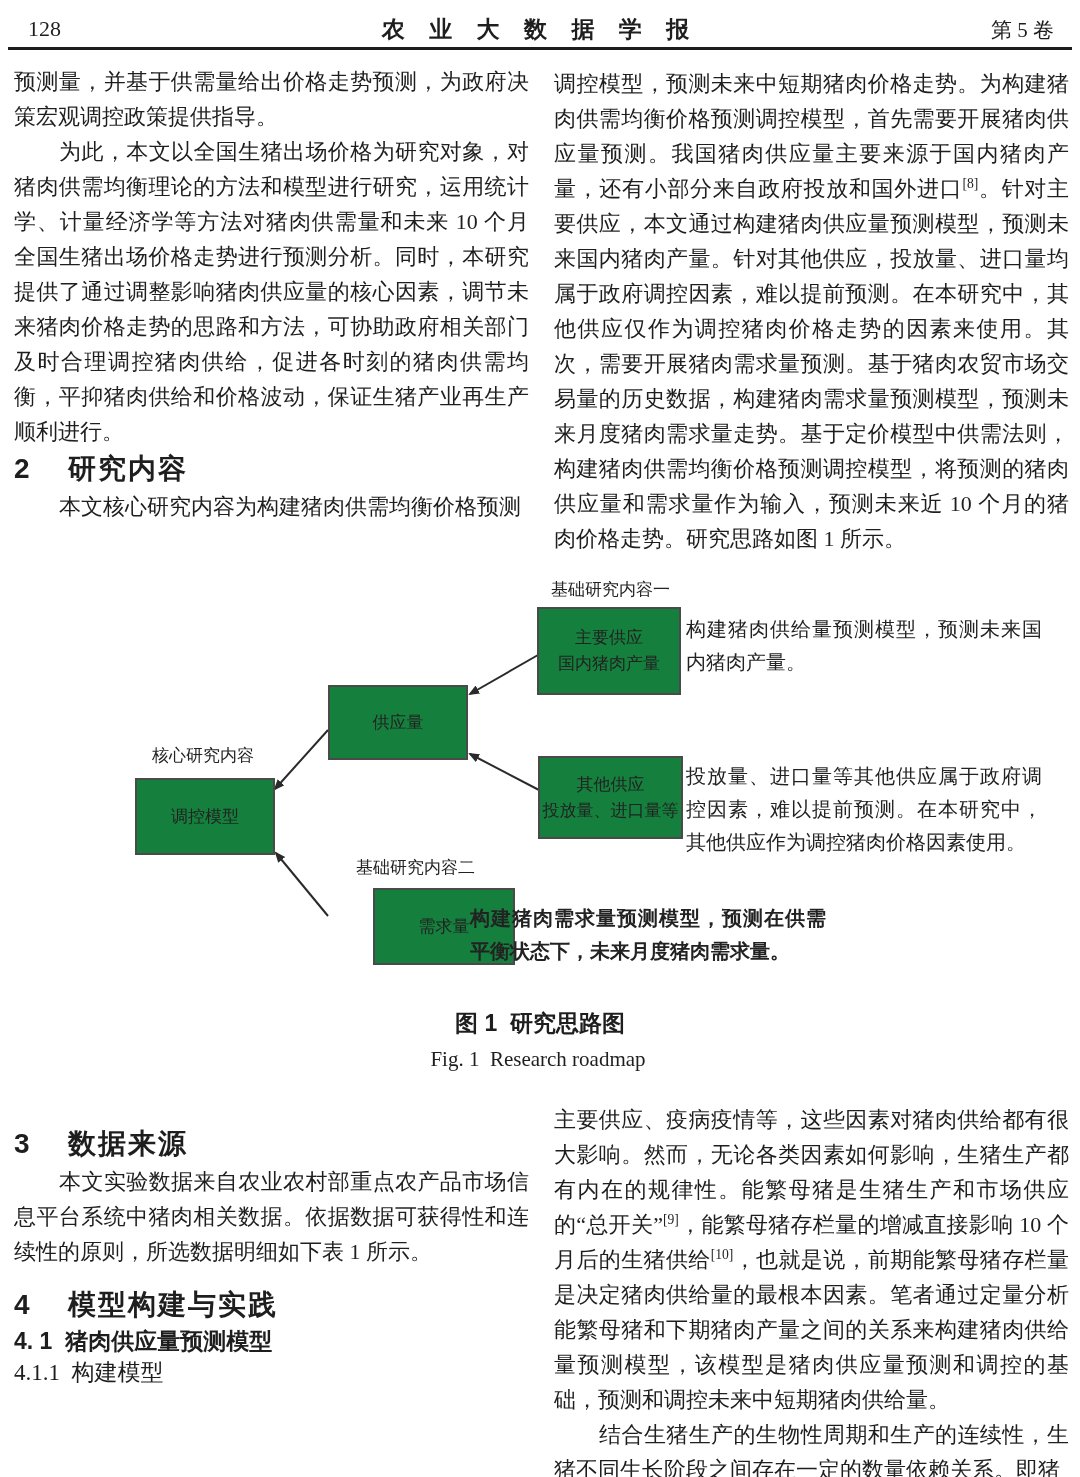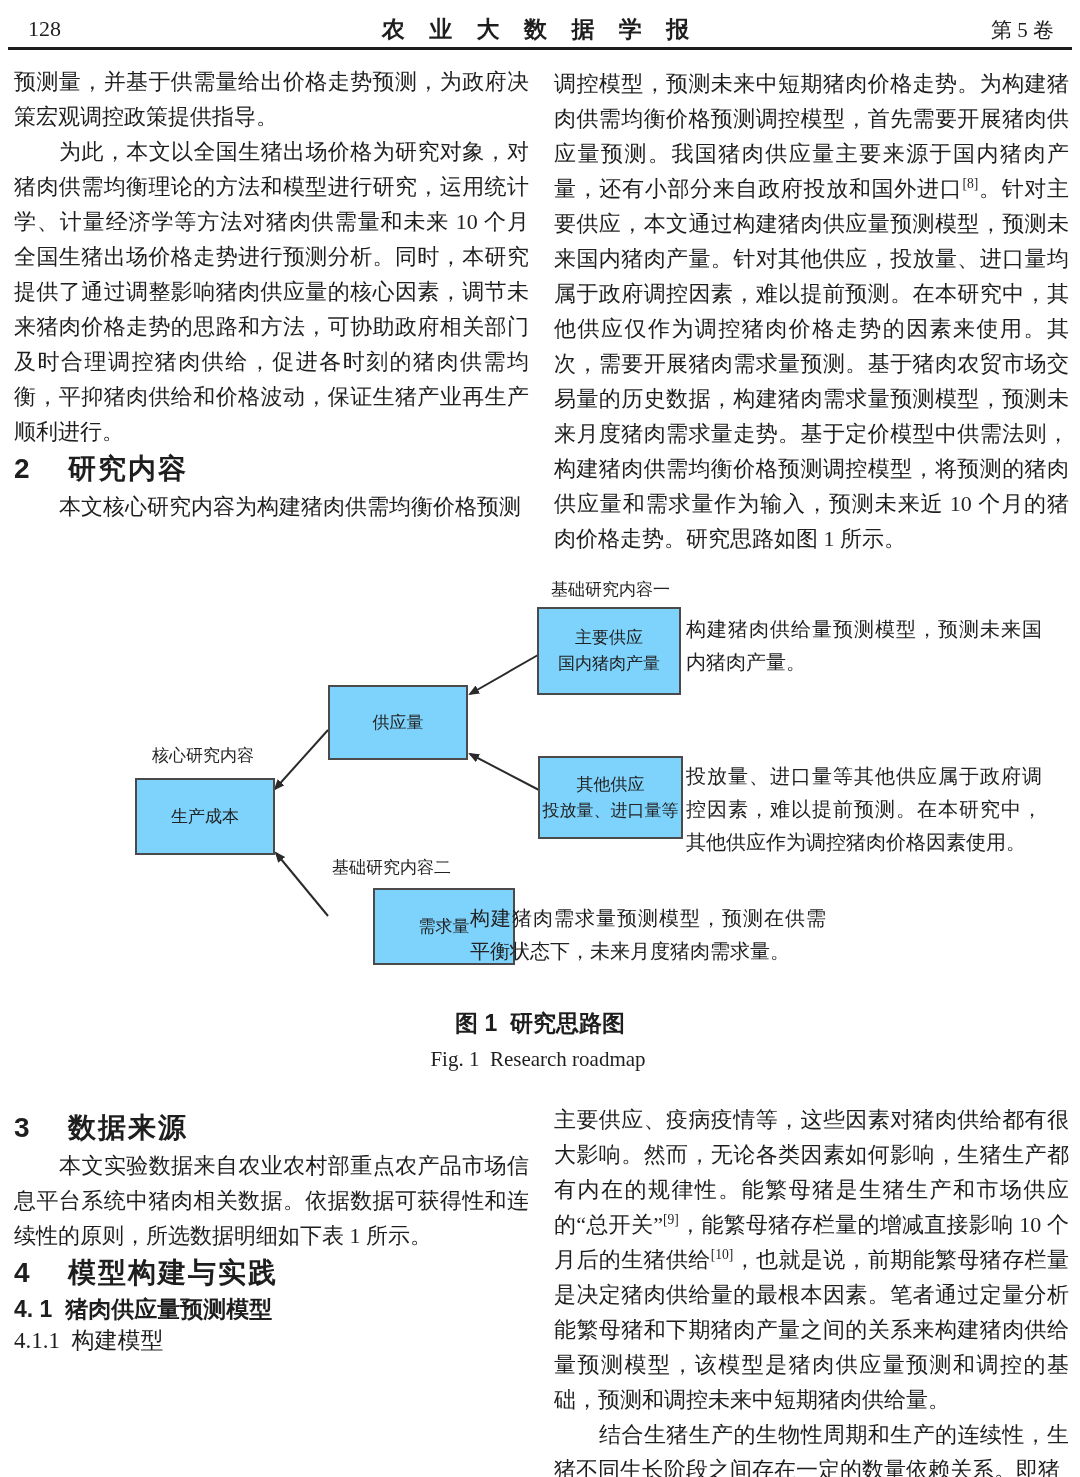--- a/index.html
+++ b/index.html
@@ -37,27 +37,27 @@
   .h-major .ttl{margin-left:30px;letter-spacing:2px;}
   .h-sub{
     font-family:"Liberation Sans","DejaVu Sans",sans-serif;font-weight:700;
     font-size:23px;line-height:32px;text-align:left;text-indent:0;
     margin:14px 0 8px 4px;white-space:pre-wrap;
   }
   .h-subsub{
     font-size:23px;line-height:32px;text-align:left;text-indent:0;
     margin:6px 0 6px 4px;white-space:pre-wrap;
   }
-  .lb .h-major{margin-top:0;}
+  .lb .h-major{margin-top:16px;}
   .lb .h-major.second{}
   
   .figure{position:absolute;left:0;top:562px;width:1080px;height:412px;}
   .fig-label{position:absolute;font-size:17px;color:#222;white-space:nowrap;}
   .fig-box{
-    position:absolute;border:2px solid #4a4a4a;background:#7dd3fc;
+    position:absolute;border:2px solid #4a4a4a;background:#15803d;
     display:flex;flex-direction:column;align-items:center;justify-content:center;
     font-size:17px;line-height:26px;color:#222;text-align:center;
   }
   .fig-ann{position:absolute;font-size:20px;line-height:33px;color:#222;
            text-align:justify;}
   .fig-svg{position:absolute;left:0;top:0;pointer-events:none;}
   
   .caption{position:absolute;left:0;right:0;top:1008px;text-align:center;}
   .cap-zh{font-family:"Liberation Sans","DejaVu Sans",sans-serif;font-weight:700;
           font-size:23px;margin:0;white-space:pre-wrap;}
@@ -99,31 +99,31 @@
   <div class="fig-label" style="left:551px;top:16px;">基础研究内容一</div>
   <div class="fig-box" style="left:537px;top:45px;width:140px;height:84px;">
       <div>主要供应</div>
       <div>国内猪肉产量</div>
     </div>
   <div class="fig-ann" style="left:686px;top:51px;width:356px;">构建猪肉供给量预测模型，预测未来国内猪肉产量。</div>
 
   <div class="fig-box" style="left:328px;top:123px;width:136px;height:71px;">供应量</div>
 
   <div class="fig-label" style="left:152px;top:182px;">核心研究内容</div>
-  <div class="fig-box" style="left:135px;top:216px;width:136px;height:73px;">生产成本</div>
+  <div class="fig-box" style="left:135px;top:216px;width:136px;height:73px;">调控模型</div>
 
   <div class="fig-box" style="left:538px;top:194px;width:141px;height:79px;">
       <div>其他供应</div>
       <div>投放量、进口量等</div>
     </div>
   <div class="fig-ann" style="left:686px;top:198px;width:356px;">投放量、进口量等其他供应属于政府调控因素，难以提前预测。在本研究中，其他供应作为调控猪肉价格因素使用。</div>
 
-  <div class="fig-label" style="left:332px;top:294px;font-family:Liberation Mono, monospace;">基础研究内容二</div>
+  <div class="fig-label" style="left:356px;top:294px;font-family:Liberation Mono, monospace;">基础研究内容二</div>
   <div class="fig-box" style="left:328px;top:326px;width:138px;height:73px;margin-left:45px;">需求量</div>
-  <div class="fig-ann" style="left:470px;top:340px;width:356px;">构建猪肉需求量预测模型，预测在供需平衡状态下，未来月度猪肉需求量。</div>
+  <div class="fig-ann" style="left:470px;top:340px;width:356px;font-weight:bold;">构建猪肉需求量预测模型，预测在供需平衡状态下，未来月度猪肉需求量。</div>
 </div>
 
 <div class="caption">
   <p class="cap-zh">图 1  研究思路图</p>
   <p class="cap-en">Fig. 1  Research roadmap</p>
 </div>
 
 <div class="col lb">
   <p class="h-major"><span class="num">3</span><span class="ttl">数据来源</span></p>
   <p class="indent">本文实验数据来自农业农村部重点农产品市场信息平台系统中猪肉相关数据。依据数据可获得性和连续性的原则，所选数据明细如下表 1 所示。</p>

